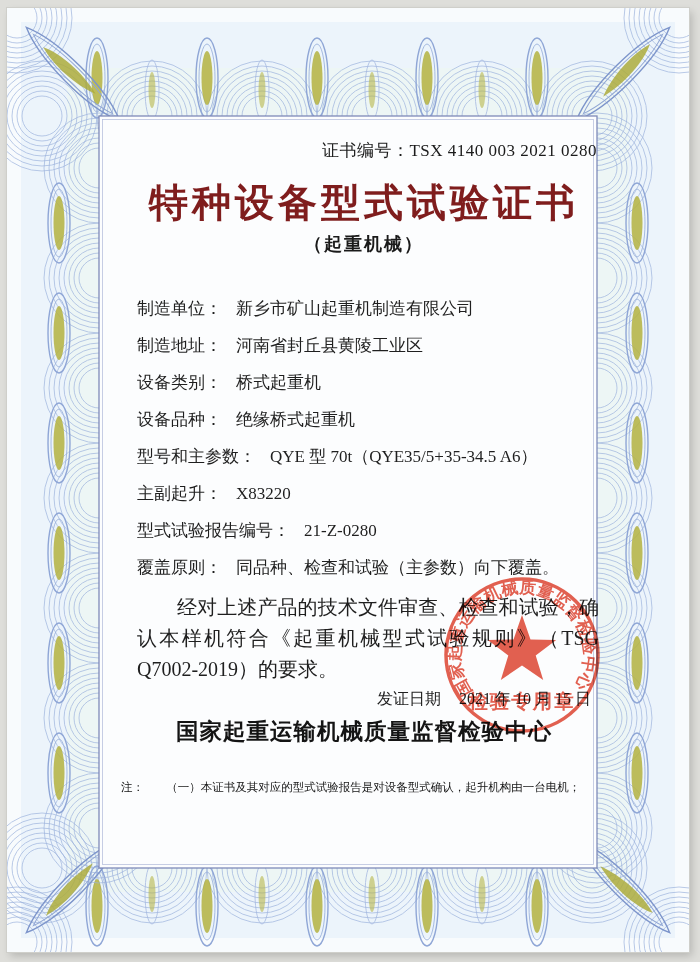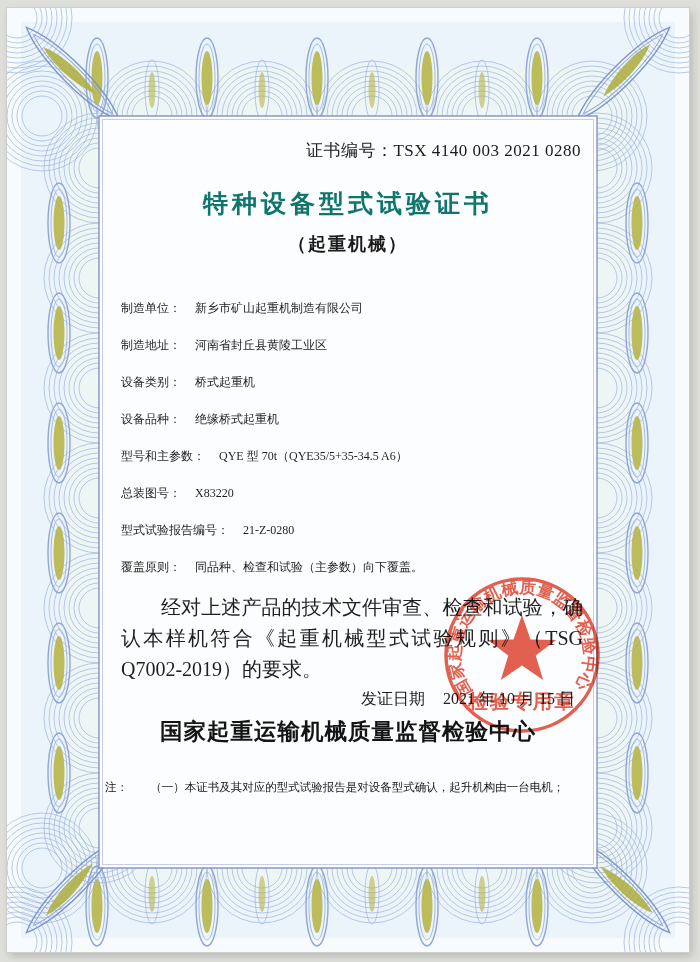--- a/index.html
+++ b/index.html
@@ -11,37 +11,38 @@
   }
   .page{
     position:absolute;left:7px;top:8px;width:682px;height:944px;
     background:#f8fbfd;
     box-shadow:0 0 0 1px #cfcfca, 3px 4px 8px rgba(0,0,0,.18);
   }
   .border-svg{position:absolute;left:0;top:0;}
   .content{
     position:absolute;left:92px;top:108px;width:498px;height:612px;
     color:#1f1f1f;
+    padding-left:16px;
   }
   .cert-no{
     text-align:right;padding:24px 16px 0 0;
     font-size:17px;line-height:22px;letter-spacing:.5px;color:#1b1b1b;
   }
   .title{
     text-align:center;margin-top:24px;
     font-family:"Liberation Sans","DejaVu Sans",sans-serif;
-    font-weight:bold;font-size:25px;line-height:34px;letter-spacing:4px;color:#0f766e;
+    font-weight:bold;font-size:39px;line-height:34px;letter-spacing:4px;color:#7f1d1d;
   }
   .subtitle{
     text-align:center;margin-top:12px;
     font-family:"Liberation Sans","DejaVu Sans",sans-serif;
     font-weight:bold;font-size:18px;line-height:24px;letter-spacing:2px;color:#1a1a1a;
   }
   .fields{margin:34px 12px 0 22px;}
-  .field-row{height:37px;display:flex;align-items:center;font-size:12px;}
+  .field-row{height:37px;display:flex;align-items:center;font-size:17px;}
   .field-label{white-space:nowrap;}
   .field-value{margin-left:14px;white-space:nowrap;}
   .conclusion{
     margin:6px 14px 0 22px;font-size:20px;line-height:31px;
     text-indent:2em;text-align:justify;
   }
   .date-line{
     margin-top:2px;padding-right:22px;text-align:right;
     font-size:16px;line-height:24px;
   }
@@ -204,21 +205,21 @@
       </div>
       <div class="field-row">
         <span class="field-label">设备品种：</span>
         <span class="field-value">绝缘桥式起重机</span>
       </div>
       <div class="field-row">
         <span class="field-label">型号和主参数：</span>
         <span class="field-value">QYE 型 70t（QYE35/5+35-34.5 A6）</span>
       </div>
       <div class="field-row">
-        <span class="field-label">总装图号：</span>
+        <span class="field-label">主副起升：</span>
         <span class="field-value">X83220</span>
       </div>
       <div class="field-row">
         <span class="field-label">型式试验报告编号：</span>
         <span class="field-value">21-Z-0280</span>
       </div>
       <div class="field-row">
         <span class="field-label">覆盖原则：</span>
         <span class="field-value">同品种、检查和试验（主参数）向下覆盖。</span>
       </div>

